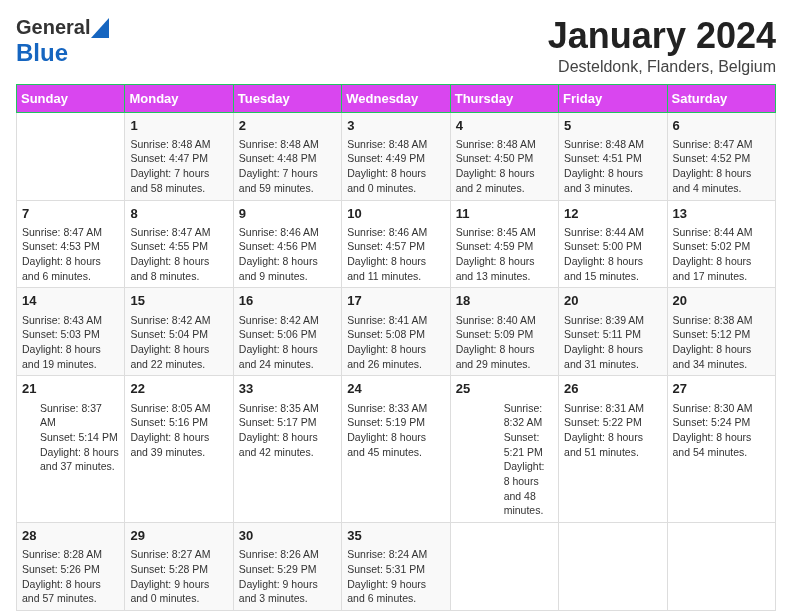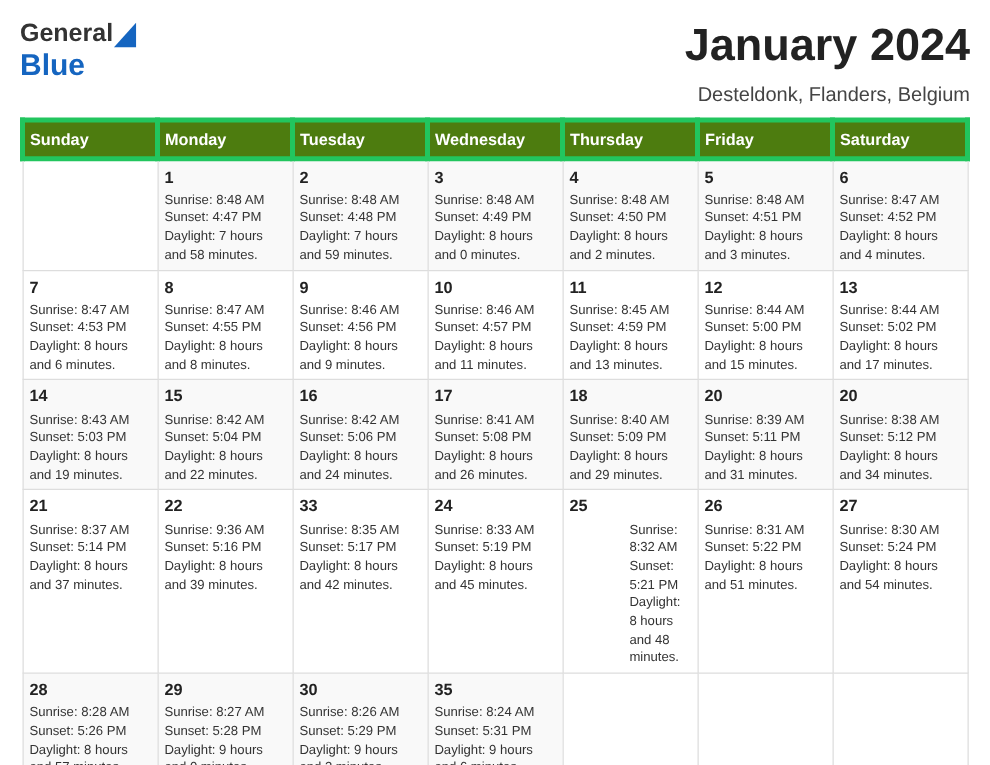--- a/index.html
+++ b/index.html
@@ -26,35 +26,35 @@
     }
     .calendar-title {
       font-size: 36px;
       font-weight: bold;
       color: #222;
       line-height: 1.1;
     }
     .calendar-subtitle {
       font-size: 16px;
       color: #444;
-      margin-top: 12px;
+      margin-top: 2px;
     }
     table {
       width: 100%;
       border-collapse: collapse;
       font-size: 11px;
     }
     thead tr th {
-      background-color: #4d7c0f;
+      background-color: #d946ef;
       color: #fff;
       padding: 6px 4px;
       text-align: left;
       font-size: 13px;
       font-weight: bold;
-      border: 4px solid #22c55e;
+      border: 1px solid #22c55e;
     }
     tbody tr td {
       vertical-align: top;
       padding: 4px 5px;
       border: 1px solid #ddd;
       min-height: 80px;
       width: calc(100% / 7);
       background: #fff;
       color: #333;
       line-height: 1.4;
@@ -263,28 +263,28 @@
           <span class="day-number">20</span>
           <div class="day-info" style="white-space: pre-line;">Sunrise: 8:38 AM
 Sunset: 5:12 PM
 Daylight: 8 hours
 and 34 minutes.</div>
         </td>
       </tr>
       <tr>
         <td>
           <span class="day-number">21</span>
-          <div class="day-info" style="white-space: pre-line;">Sunrise: 8:37 AM
+          <div class="day-info" style="white-space: pre-line; margin-left: 18px;">Sunrise: 8:37 AM
 Sunset: 5:14 PM
 Daylight: 8 hours
 and 37 minutes.</div>
         </td>
         <td>
           <span class="day-number">22</span>
-          <div class="day-info" style="white-space: pre-line;">Sunrise: 9:36 AM
+          <div class="day-info" style="white-space: pre-line;">Sunrise: 8:05 AM
 Sunset: 5:16 PM
 Daylight: 8 hours
 and 39 minutes.</div>
         </td>
         <td>
           <span class="day-number">33</span>
           <div class="day-info" style="white-space: pre-line;">Sunrise: 8:35 AM
 Sunset: 5:17 PM
 Daylight: 8 hours
 and 42 minutes.</div>

